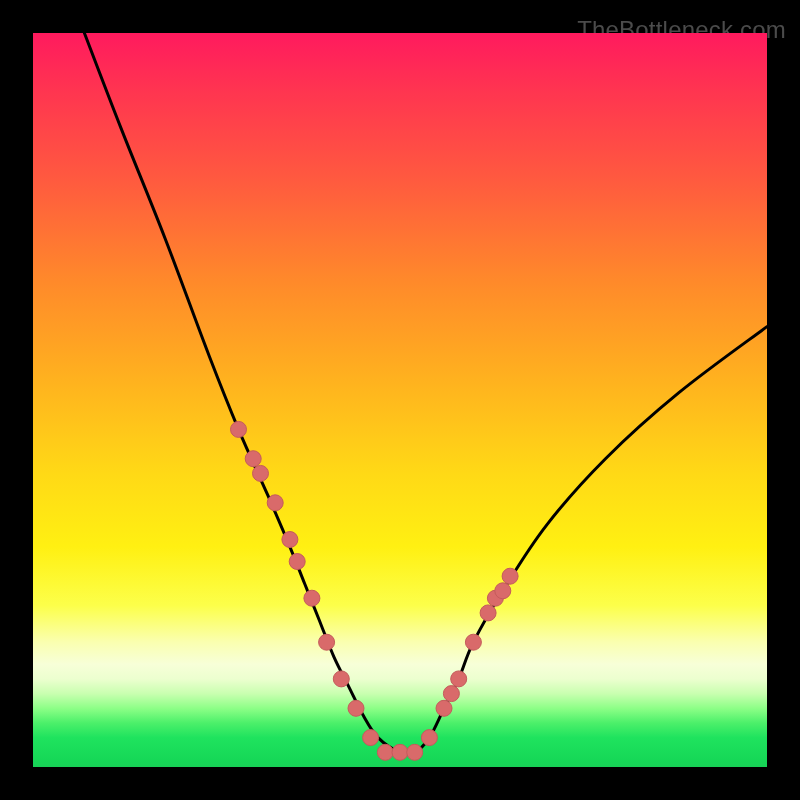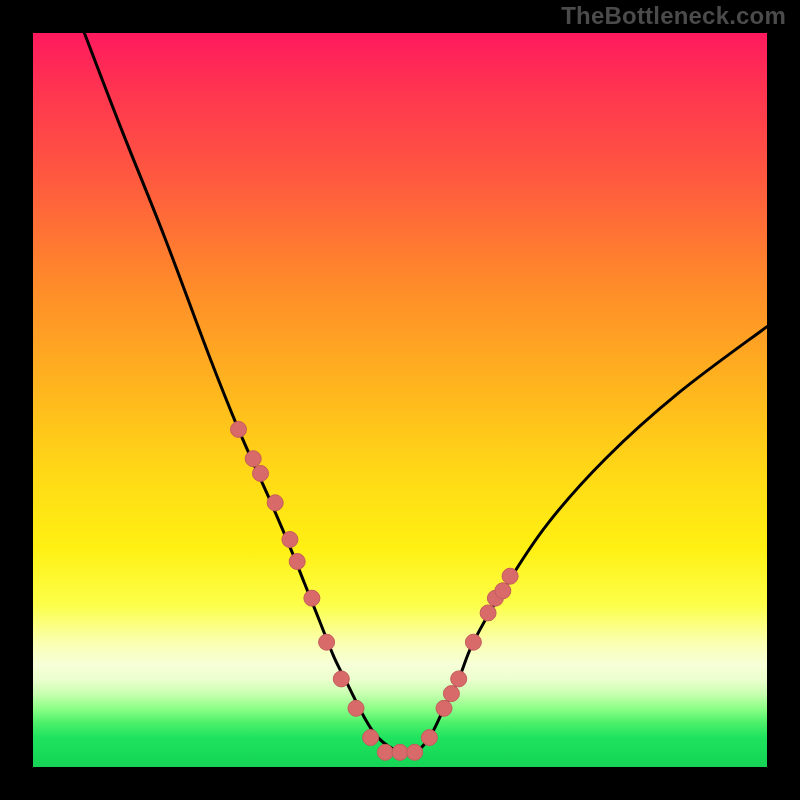--- a/index.html
+++ b/index.html
@@ -13,27 +13,27 @@
   .frame {
     position: absolute;
     left: 0;
     top: 0;
     width: 800px;
     height: 800px;
     background: #000;
   }
   .watermark {
     position: absolute;
-    top: 2px;
+    top: 16px;
     right: 14px;
     font-family: Arial, Helvetica, sans-serif;
     font-size: 24px;
     color: #4b4b4b;
     letter-spacing: 0.2px;
-    font-weight: 700;
+    font-weight: 400;
   }
   .plot {
     position: absolute;
     left: 33px;
     top: 33px;
     width: 734px;
     height: 734px;
     
     background: linear-gradient(
       to bottom,

